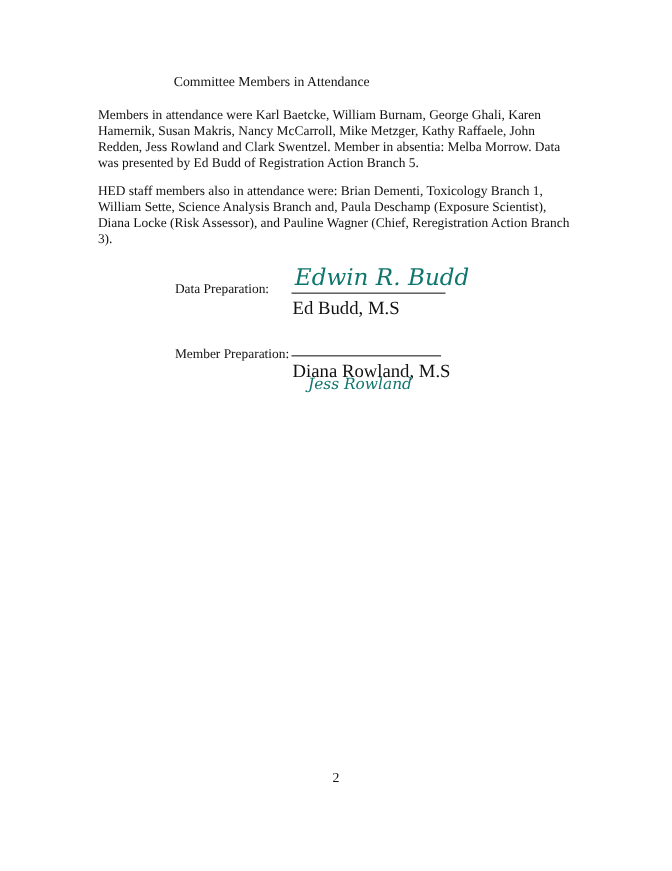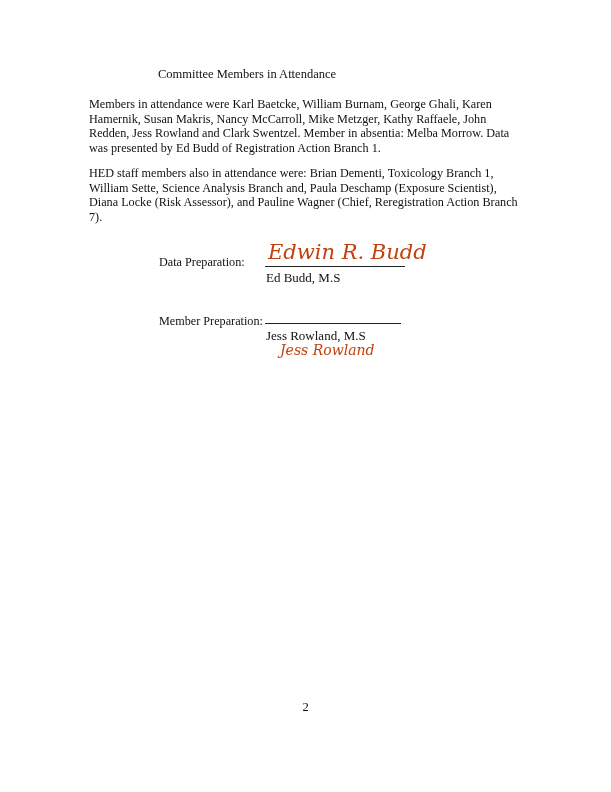--- a/index.html
+++ b/index.html
@@ -6,39 +6,39 @@
   body {
     width: 611px; height: 792px; background: #ffffff; position: relative;
     font-family: "Liberation Serif", serif; color: #111; overflow: hidden;
   }
   .title { position: absolute; top: 67px; left: 0; width: 494px; text-align: center; font-size: 12.5px; }
   .para { position: absolute; left: 89px; width: 435px; font-size: 12.2px; line-height: 14.6px; text-align: left; }
   .p1 { top: 97px; }
   .p2 { top: 166px; }
   .sig-label { position: absolute; font-size: 12.2px; }
   .sig-line { position: absolute; border-bottom: 1px solid #222; }
-  .sig-script { position: absolute; font-family: "DejaVu Serif", serif; font-style: italic; color: #c2410c; }
-  .sig-name { position: absolute; font-size: 13px; }
+  .sig-script { position: absolute; font-family: "DejaVu Serif", serif; font-style: italic; color: #0f766e; }
+  .sig-name { position: absolute; font-size: 17px; }
   .page-num { position: absolute; top: 700px; left: 0; width: 611px; text-align: center; font-size: 12.5px; }
 </style>
 </head>
 <body>
 
 <div class="title">Committee Members in Attendance</div>
 
-<div class="para p1">Members in attendance were Karl Baetcke, William Burnam, George Ghali, Karen Hamernik, Susan Makris, Nancy McCarroll, Mike Metzger, Kathy Raffaele, John Redden, Jess Rowland and Clark Swentzel.  Member in absentia: Melba Morrow.  Data was presented by Ed Budd of Registration Action Branch 1.</div>
-<div class="para p2">HED staff members also in attendance were: Brian Dementi, Toxicology Branch 1, William Sette, Science Analysis Branch and, Paula Deschamp (Exposure Scientist), Diana Locke (Risk Assessor), and Pauline Wagner (Chief, Reregistration Action Branch 7).</div>
+<div class="para p1">Members in attendance were Karl Baetcke, William Burnam, George Ghali, Karen Hamernik, Susan Makris, Nancy McCarroll, Mike Metzger, Kathy Raffaele, John Redden, Jess Rowland and Clark Swentzel.  Member in absentia: Melba Morrow.  Data was presented by Ed Budd of Registration Action Branch 5.</div>
+<div class="para p2">HED staff members also in attendance were: Brian Dementi, Toxicology Branch 1, William Sette, Science Analysis Branch and, Paula Deschamp (Exposure Scientist), Diana Locke (Risk Assessor), and Pauline Wagner (Chief, Reregistration Action Branch 3).</div>
 
 <div>
   <div class="sig-label" style="top:255px; left:159px;">Data Preparation:</div>
   <div class="sig-script" style="top:240px; left:268px; font-size:21px;">Edwin R. Budd</div>
   <div class="sig-line" style="top:266px; left:265px; width:140px;"></div>
   <div class="sig-name" style="top:270px; left:266px;">Ed Budd, M.S</div>
 </div>
 
 <div>
   <div class="sig-label" style="top:314px; left:159px;">Member Preparation:</div>
   <div class="sig-script" style="top:305px; left:280px; font-size:14px;margin-top:37px;">Jess Rowland</div>
   <div class="sig-line" style="top:323px; left:265px; width:136px;"></div>
-  <div class="sig-name" style="top:328px; left:266px;">Jess Rowland, M.S</div>
+  <div class="sig-name" style="top:328px; left:266px;">Diana Rowland, M.S</div>
 </div>
 
 <div class="page-num">2</div>
 
 </body></html>

